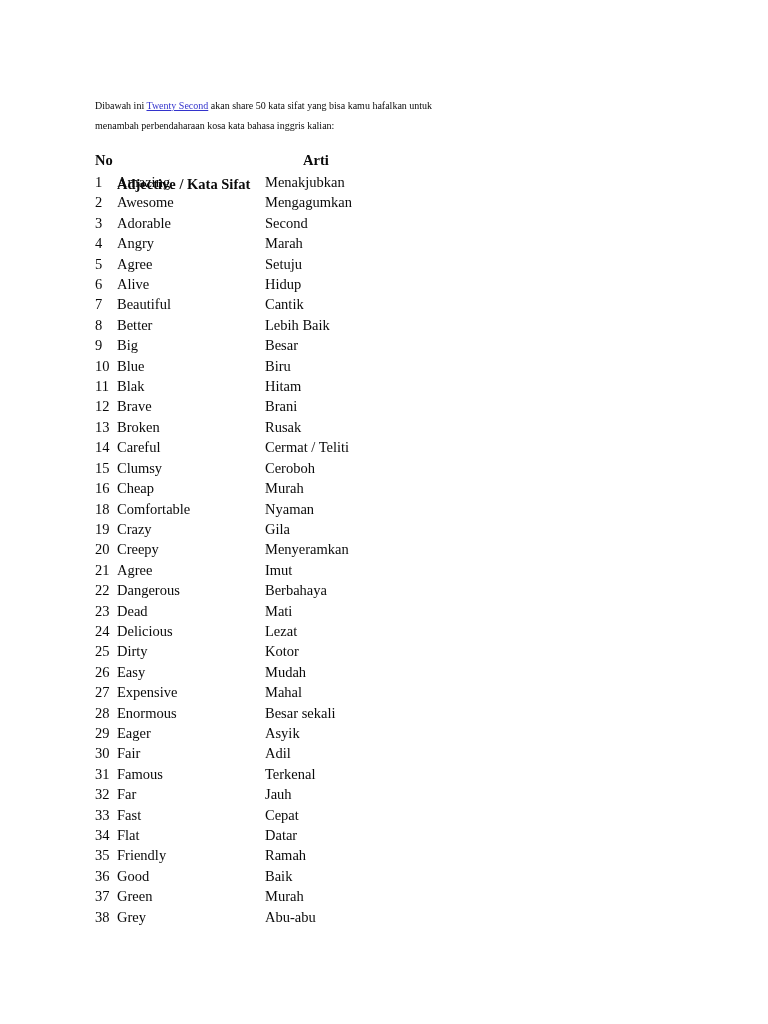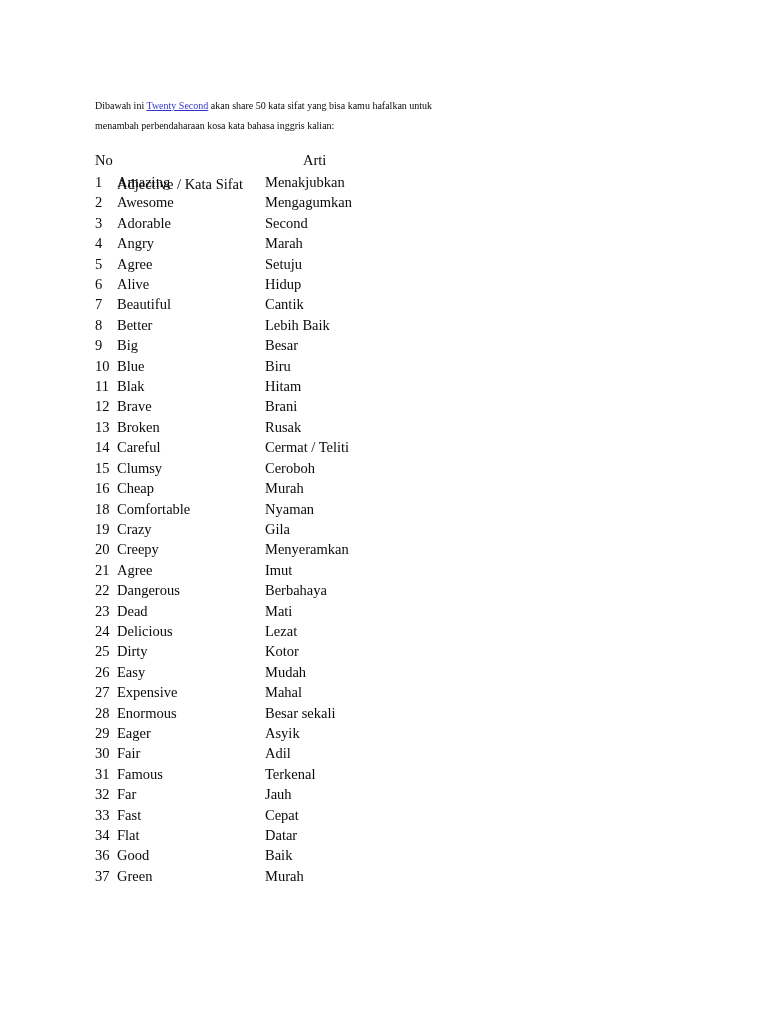--- a/index.html
+++ b/index.html
@@ -30,21 +30,21 @@
   .doc-link {
     color: #3333cc;
     text-decoration: underline;
     cursor: pointer;
   }
   .table-header {
     position: relative;
     margin-top: 14px;
     height: 20px;
     line-height: 20px;
-    font-weight: normal;
+    font-weight: bold;
     font-size: 14.5px;
     white-space: nowrap;
   }
   .hcell-no      { position: absolute; left: 0; }
   .hcell-adj     { position: absolute; left: 22px; margin-top: 24px; }
   .hcell-arti    { position: absolute; left: 208px; text-align: center; }
   .table-rows {
     margin-top: 2px;
     font-size: 14.5px;
   }
@@ -236,25 +236,35 @@
           <span class="cell cell-no">33</span>
           <span class="cell cell-adjective">Fast</span>
           <span class="cell cell-arti">Cepat</span>
         </div>
         <div class="row">
           <span class="cell cell-no">34</span>
           <span class="cell cell-adjective">Flat</span>
           <span class="cell cell-arti">Datar</span>
         </div>
         <div class="row">
+          <span class="cell cell-no">35</span>
+          <span class="cell cell-adjective">Friendly</span>
+          <span class="cell cell-arti">Ramah</span>
+        </div>
+        <div class="row">
           <span class="cell cell-no">36</span>
           <span class="cell cell-adjective">Good</span>
           <span class="cell cell-arti">Baik</span>
         </div>
         <div class="row">
           <span class="cell cell-no">37</span>
           <span class="cell cell-adjective">Green</span>
           <span class="cell cell-arti">Murah</span>
         </div>
+        <div class="row">
+          <span class="cell cell-no">38</span>
+          <span class="cell cell-adjective">Grey</span>
+          <span class="cell cell-arti">Abu-abu</span>
+        </div>
       </div>
 
   </div>
 </div>
 
 </body></html>

